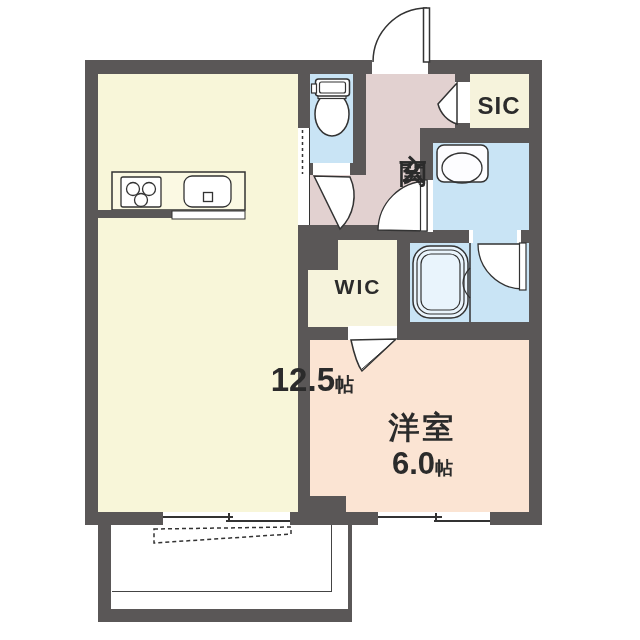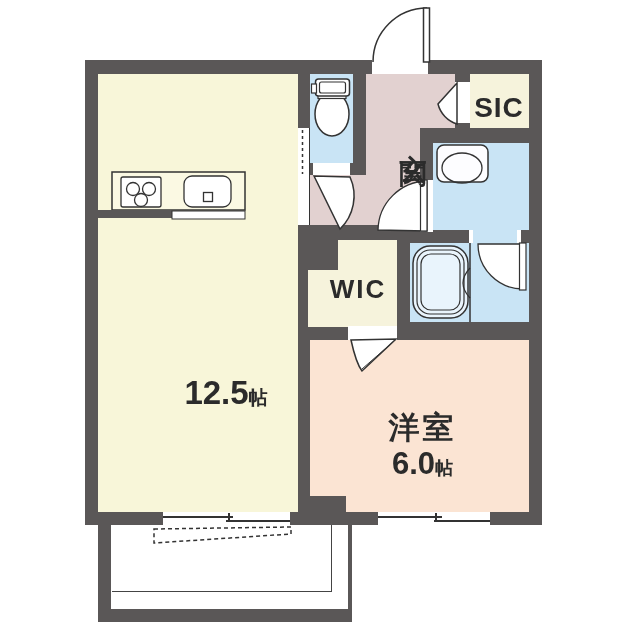--- a/index.html
+++ b/index.html
@@ -134,37 +134,37 @@
       <line x1="378" y1="517" x2="442" y2="517" stroke="#333" stroke-width="2"></line>
       <line x1="434" y1="521" x2="490" y2="521" stroke="#333" stroke-width="2"></line>
       <line x1="436" y1="513" x2="436" y2="521" stroke="#333" stroke-width="2"></line>
     </g>
 
     <g>
       <path d="M154,529 L291,527 L291,534 L154,543 Z" fill="none" stroke="#333" stroke-width="1.5" stroke-dasharray="4,3"></path>
     </g>
   </svg>
 
-  <div class="abs label" style="left:98px;top:376px;width:256px;font-size:33px;">
+  <div class="abs label" style="left:98px;top:363px;width:256px;font-size:33px;text-align:right;">
     <span>12.5</span><span style="font-size:19px;">帖</span>
   </div>
 
   <div class="abs label" style="left:330px;top:392px;width:185px;font-size:31px;letter-spacing:3px;margin-top:20px;">
     <span>洋室</span>
   </div>
   <div class="abs label" style="left:330px;top:428px;width:185px;font-size:31px;margin-top:20px;">
     <span>6.0</span><span style="font-size:18px;">帖</span>
   </div>
 
   <div class="abs label vtext" style="left:393px;top:90px;width:34px;height:100px;font-size:27px;letter-spacing:8px;">
     <span>玄関</span>
   </div>
 
-  <div class="abs label" style="left:468px;top:93px;width:62px;font-size:28px;letter-spacing:1px;">
+  <div class="abs label" style="left:468px;top:93px;width:62px;font-size:24px;letter-spacing:1px;">
     <span>SIC</span>
   </div>
 
-  <div class="abs label" style="left:318px;top:276px;width:80px;font-size:26px;letter-spacing:2px;">
+  <div class="abs label" style="left:318px;top:276px;width:80px;font-size:21px;letter-spacing:2px;">
     <span>WIC</span>
   </div>
 
 
 </div>
 
 </body></html>

